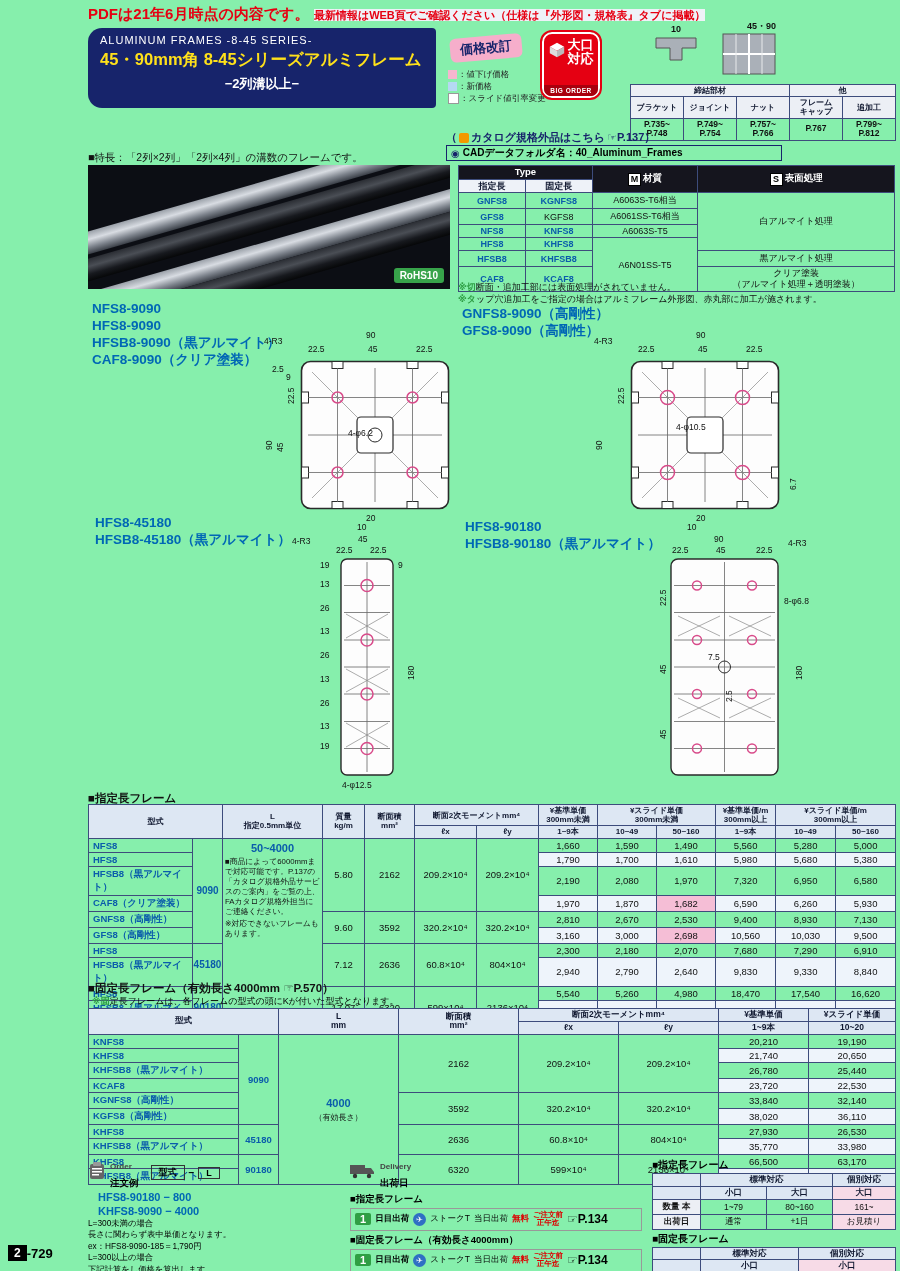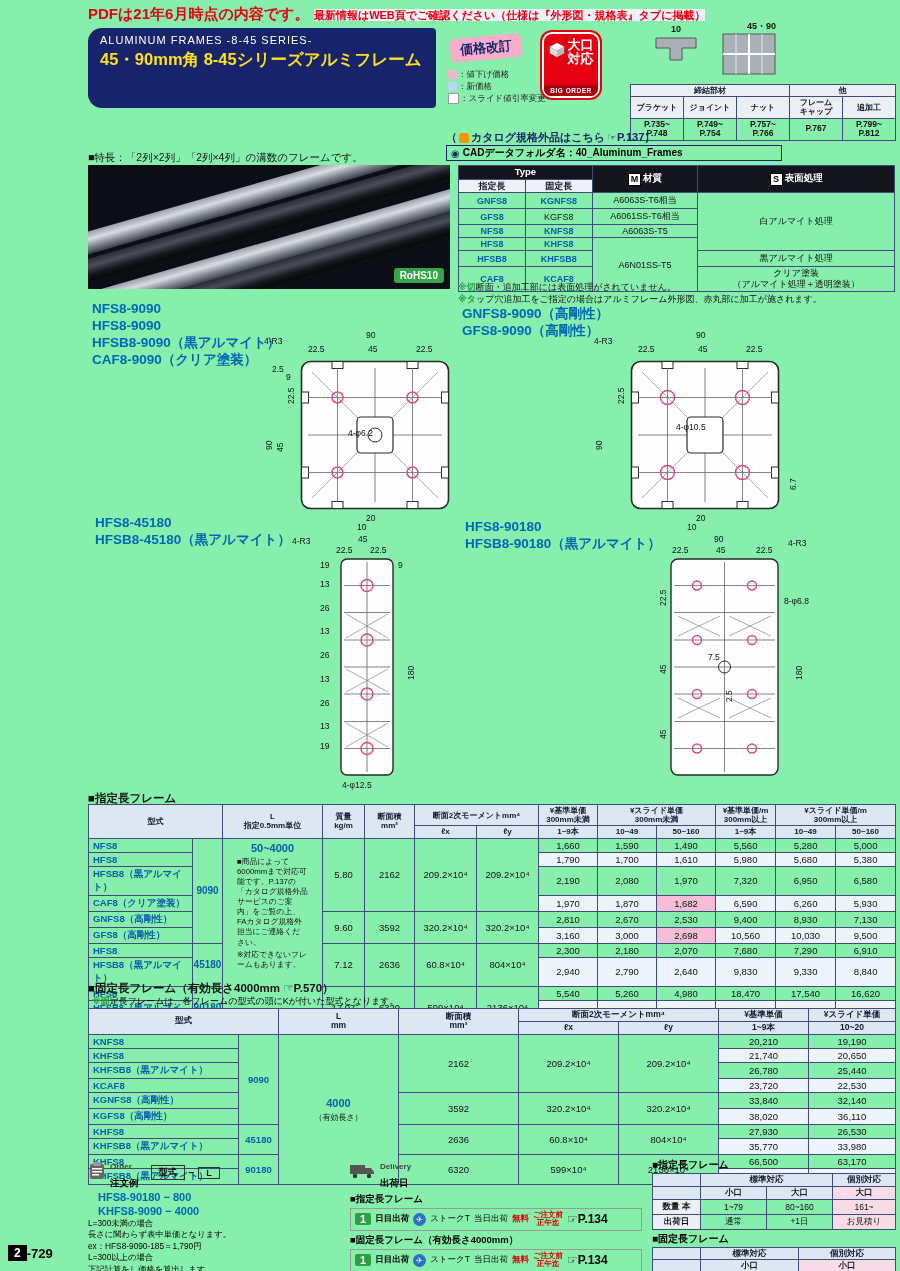--- a/index.html
+++ b/index.html
@@ -34,21 +34,21 @@
 
   
   table{border-collapse:collapse;table-layout:fixed;}
   th,td{border:1px solid #3d4c7c;overflow:hidden;}
   th{background:#dde7f3;font-size:8.5px;line-height:1.15;padding:1px 0;white-space:pre-line;color:#101830;font-weight:bold;text-align:center;}
   td{font-size:9.5px;padding:1px 2px;text-align:center;white-space:pre-line;color:#111;}
   .model{text-align:left;color:#0a5cab;font-weight:bold;padding-left:4px;}
   .size{color:#0a5cab;font-weight:bold;font-size:10px;padding:0;}
   .pr{}
   .hl{background:#f5bed6;}
-  .lcell{vertical-align:top;padding:2px 14px;}
+  .lcell{vertical-align:top;padding:2px 2px;}
   .lrange{display:block;text-align:center;color:#0a5cab;font-weight:bold;font-size:11px;margin:1px 0 3px 0;}
   .lnote{display:block;font-size:7.8px;text-align:left;line-height:1.3;margin-bottom:2px;}
   .lcell2{vertical-align:middle;}
   .lsub{display:block;font-size:8px;text-align:center;}
   tbody tr:nth-child(even) .pr{background:#eef4fb;}
   tbody tr:nth-child(even) .hl{background:#f5bed6;}
 
   
   .navtable{left:630px;top:84px;width:266px;}
   .navtable th{background:#eceff5;font-size:8px;}
@@ -152,20 +152,21 @@
 <div class="page">
 
   <div class="abs notice">
     <span class="main">PDFは21年6月時点の内容です。</span>
     <span class="sub">最新情報はWEB頁でご確認ください（仕様は『外形図・規格表』タブに掲載）</span>
   </div>
 
   <div class="abs banner">
     <div class="en">ALUMINUM FRAMES -8-45 SERIES-</div>
     <div class="ttl">45・90mm角 8-45シリーズアルミフレーム</div>
+    <div class="sb">−2列溝以上−</div>
   </div>
 
   <div class="abs price-badge">価格改訂</div>
   <div class="abs legend">
       <div class="legend-item">
         <span class="swatch" style="background: rgb(245, 182, 207);"></span>
         <span>：値下げ価格</span>
       </div>
       <div class="legend-item">
         <span class="swatch" style="background: rgb(181, 217, 242);"></span>

